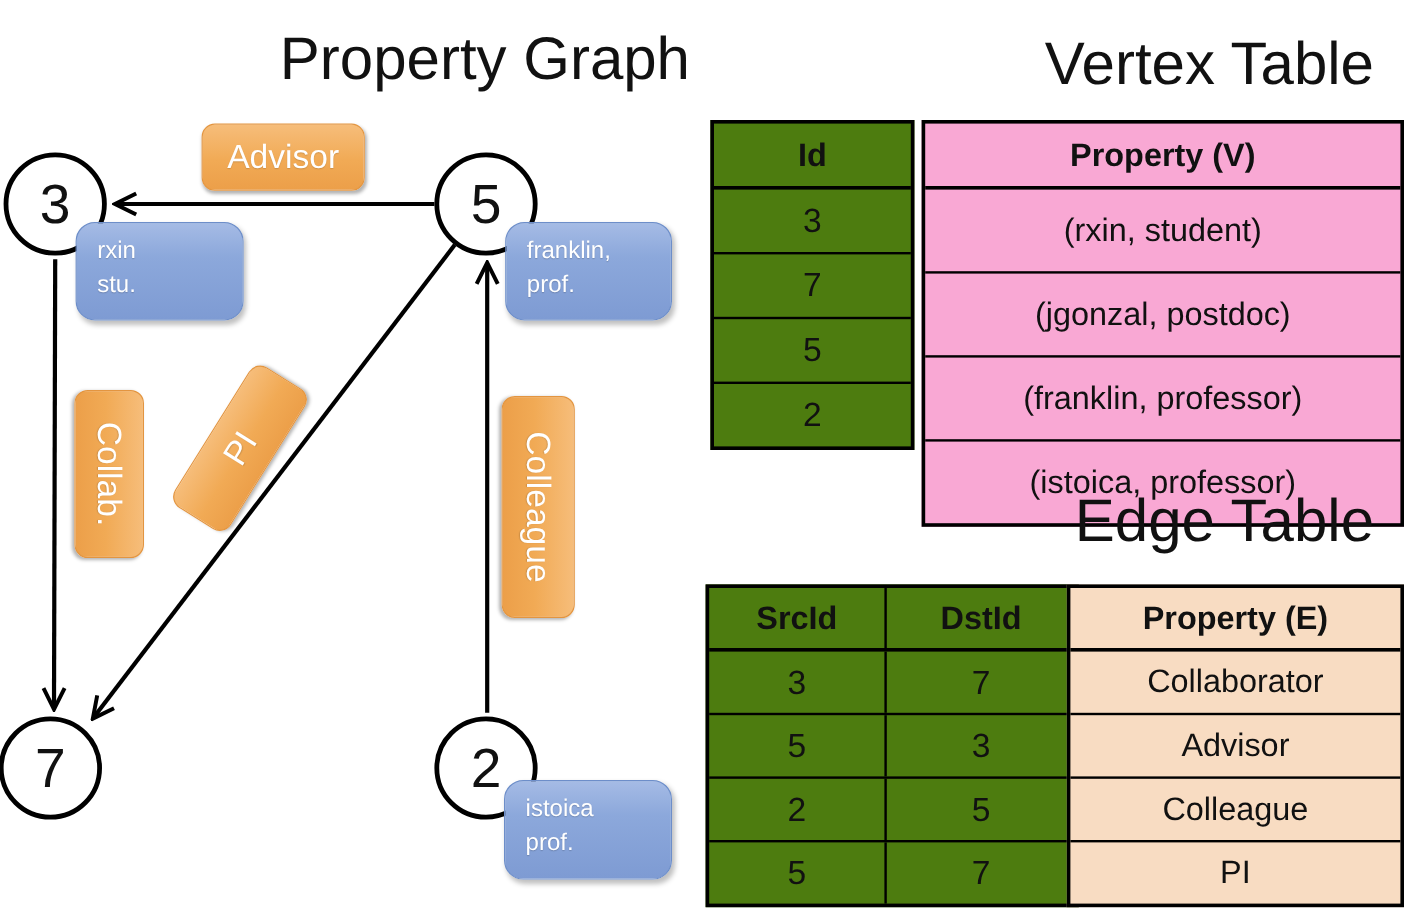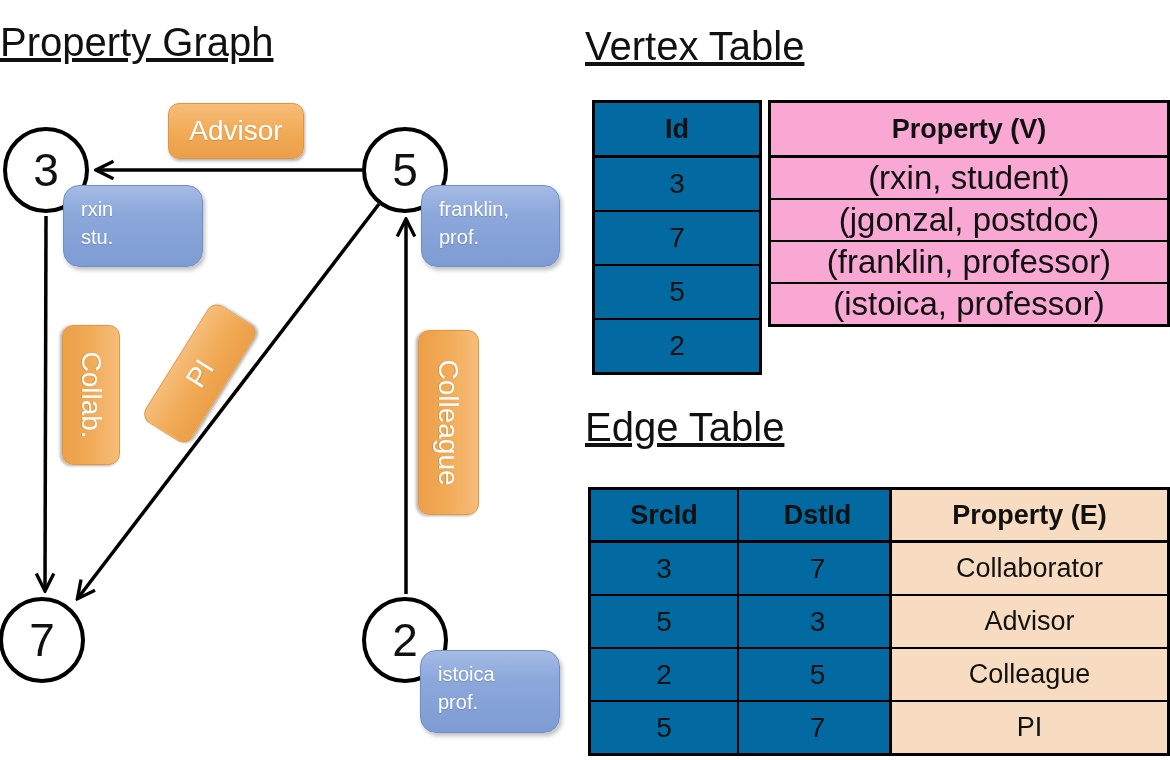--- a/index.html
+++ b/index.html
@@ -2,22 +2,22 @@
 <html><head>
 <meta charset="utf-8">
 <style>
   html,body{margin:0;padding:0;background:#fff;}
   .canvas{
     position:relative;width:1170px;height:760px;background:#ffffff;overflow:hidden;
     font-family:"Liberation Sans",sans-serif;color:#151515;
   }
   
   .big-title{
-    position:absolute;text-align:left;font-size:40px;font-weight:normal;
-    letter-spacing:0px;color:#111;white-space:nowrap;text-decoration:underline;
+    position:absolute;text-align:right;font-size:50px;font-weight:normal;
+    letter-spacing:0px;color:#111;white-space:nowrap;
   }
   
   .edges-svg{position:absolute;left:0;top:0;z-index:1;}
   .node{
     position:absolute;width:78px;height:78px;border:4px solid #000;border-radius:50%;
     background:#fff;display:flex;align-items:center;justify-content:center;
     font-size:46px;color:#111;z-index:2;
   }
   .pbox{
     position:absolute;z-index:3;border-radius:16px;
@@ -30,33 +30,33 @@
     position:absolute;z-index:3;border-radius:11px;
     background:linear-gradient(180deg,#f6bd7a 0%,#f1aa55 55%,#ec9f49 100%);
     border:1px solid #e39540;box-shadow:1px 2px 3px rgba(0,0,0,0.3);
     color:#fff;font-size:28px;display:flex;align-items:center;justify-content:center;
     text-shadow:0 1px 1px rgba(0,0,0,0.15);white-space:nowrap;
   }
   .rot90{transform:rotate(90deg);}
   .rotpi{transform:rotate(-58deg);}
   
   .subtable{
-    position:absolute;border:3px solid #000;background:#0369a1;
+    position:absolute;border:3px solid #000;background:#4d7c0f;
     display:flex;flex-direction:column;box-sizing:border-box;
   }
   .trow{display:flex;border-bottom:2px solid #000;}
   .trow.header{border-bottom:3px solid #000;}
   .trow:last-child{border-bottom:none;}
   .tcell{
     display:flex;align-items:center;justify-content:center;
     font-size:28px;color:#111;box-sizing:border-box;
   }
   .trow.header .tcell{font-weight:bold;font-size:27px;}
   .vt-id-cell{width:164px;height:52px;}
-  .vt-prop-cell{width:396px;height:40px;font-size:33px;}
+  .vt-prop-cell{width:396px;height:68px;font-size:27px;}
   .et-src-cell{width:148px;height:51px;border-right:2px solid #000;}
   .et-dst-cell{width:157px;height:51px;}
   .et-prop-cell{width:275px;height:51px;font-size:27px;}
   .vt-header-h .vt-id-cell,.vt-header-h .vt-prop-cell{height:52px;}
   .et-header-h .et-src-cell,.et-header-h .et-dst-cell,.et-prop-head{height:50px;}
   .bg-vblue{background:#f9a8d4;}
   .bg-etan{background:#f8dcc2;}
 </style>
 </head>
 <body>

